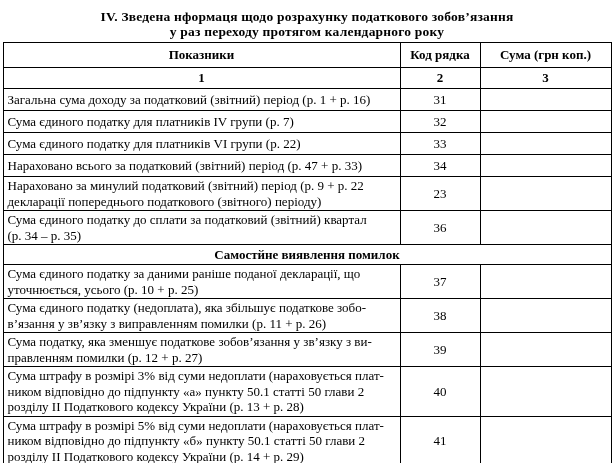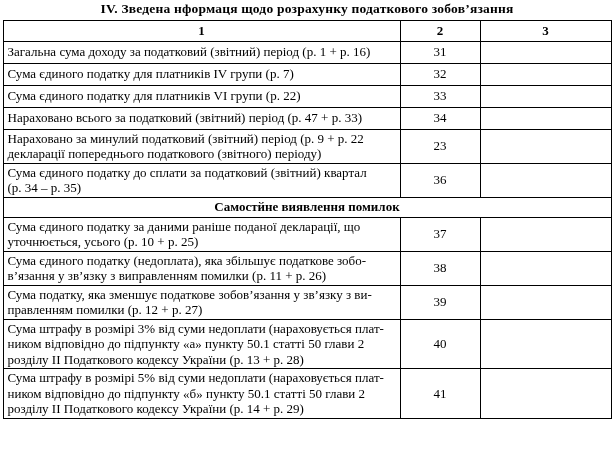--- a/index.html
+++ b/index.html
@@ -11,21 +11,21 @@
     width: 614px;
     height: 463px;
     overflow: hidden;
     font-family: "Liberation Serif", serif;
     color: #000000;
   }
   .page {
     width: 614px;
     height: 463px;
     box-sizing: border-box;
-    padding-top: 2px;
+    padding-top: 10px;
   }
   .doc-title {
     text-align: center;
     font-weight: bold;
     font-size: 13.5px;
     line-height: 14.5px;
     letter-spacing: 0.2px;
     margin-bottom: 3px;
   }
   table.form-table {
@@ -76,30 +76,36 @@
     margin-left: 32px;
   }
 </style>
 </head>
 <body>
 
 <div class="page">
 
   <div class="doc-title">
     <div>IV. Зведена нформаця щодо розрахунку податкового зобов’язання</div>
+    <div>у раз переходу протягом календарного року</div>
   </div>
 
   <table class="form-table">
     <colgroup>
       <col class="c1">
         <col class="c2">
         <col class="c3">
     </colgroup>
 
     <tbody>
+        <tr>
+      <th>Показники</th>
+      <th>Код рядка</th>
+      <th>Сума (грн коп.)</th>
+    </tr>
 
     <tr class="colnum-row">
       <td>1</td>
       <td>2</td>
       <td>3</td>
     </tr>
 
     <tr class="single">
       <td class="label-cell">Загальна сума доходу за податковий (звітний) період (р. 1 + р. 16)</td>
       <td class="code-cell">31</td>

